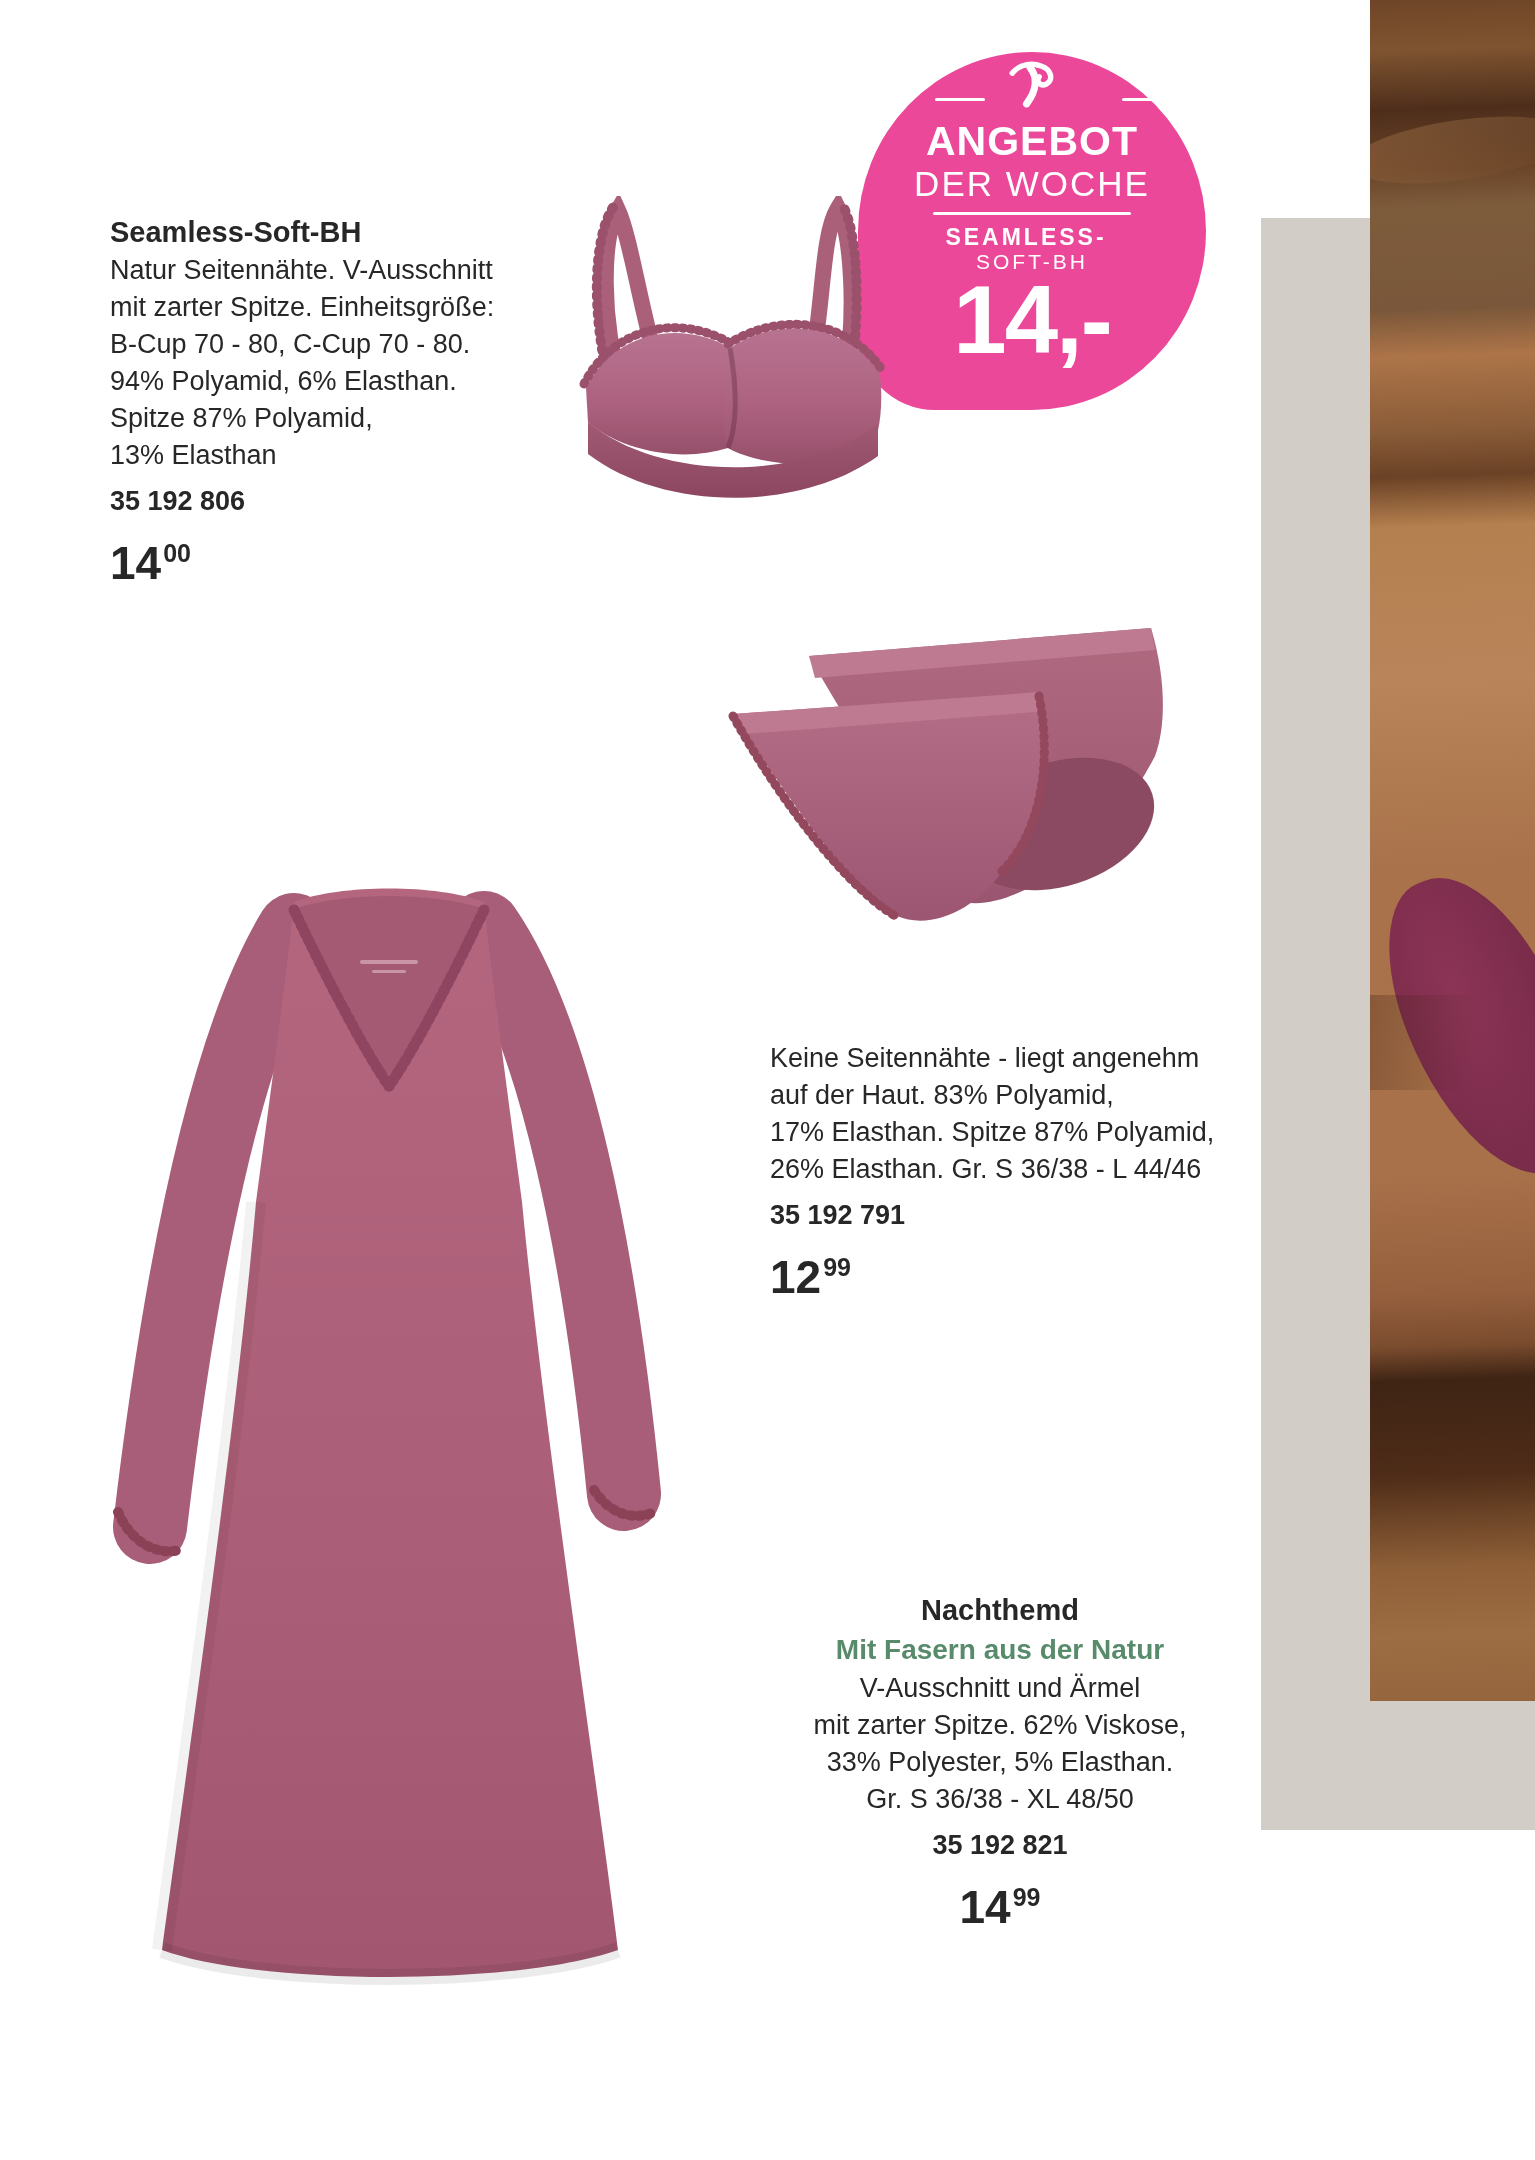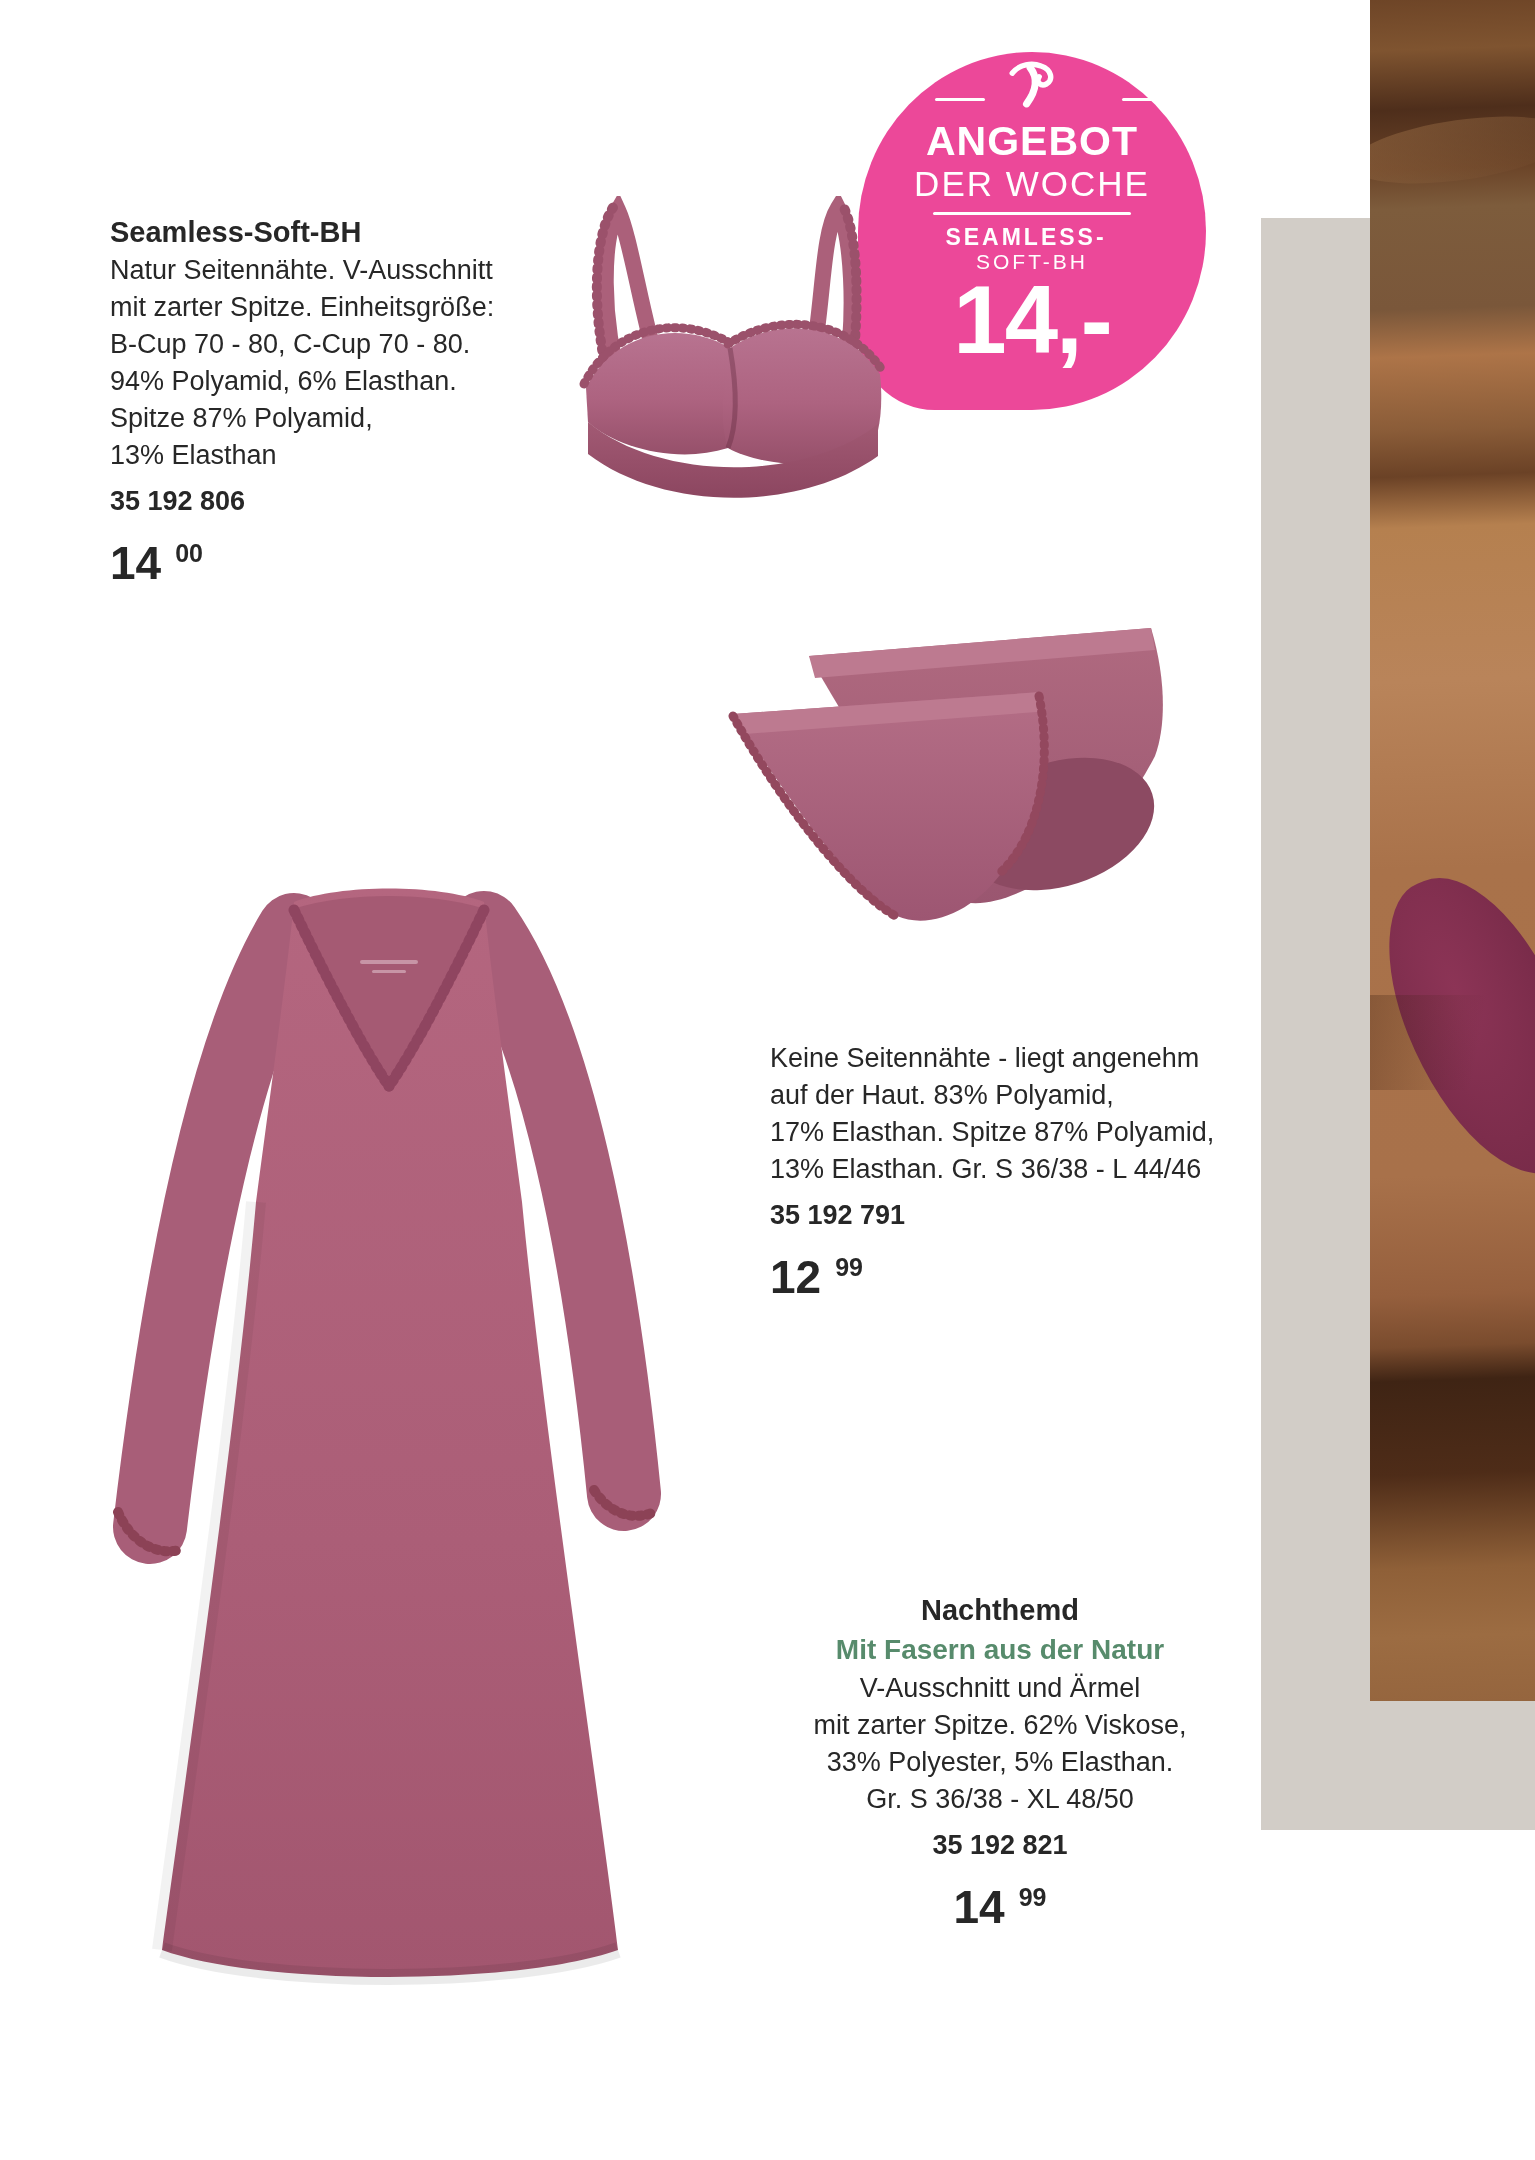--- a/index.html
+++ b/index.html
@@ -60,21 +60,21 @@
   .art-slips{left:703px;top:616px;}
   .art-gown{left:88px;top:872px;}
   
   .prod{position:absolute;z-index:5;width:460px;}
   .prod .title{font-size:29px;font-weight:700;line-height:40px;}
   .prod .subtitle{font-size:28px;font-weight:700;line-height:40px;color:#578b6c;}
   .prod .desc div{font-size:27px;line-height:37px;}
   .prod .artno{font-size:27px;font-weight:700;line-height:37px;margin-top:9px;}
   .prod .price{margin-top:16px;font-weight:600;}
   .prod .price .euro{font-size:46px;}
-  .prod .price .cent{font-size:25px;position:relative;top:-17px;margin-left:14px;}
+  .prod .price .cent{font-size:25px;position:relative;top:-17px;margin-left:2px;}
   .blk1{left:110px;top:212px;}
   .blk2{left:770px;top:1040px;}
   .blk3{left:770px;top:1590px;text-align:center;}
 </style>
 </head>
 <body>
 
 <div class="beige-panel"></div>
 
 <div class="photo">
@@ -178,21 +178,21 @@
   <div class="price">
     <span class="euro">14</span><span class="cent">00</span>
   </div>
 </div>
 
 <div class="prod blk2">
   <div class="desc">
     <div>Keine Seitennähte - liegt angenehm</div>
     <div>auf der Haut. 83% Polyamid,</div>
     <div>17% Elasthan. Spitze 87% Polyamid,</div>
-    <div>13% Elasthan. Gr. S 36/38 - L 44/46</div>
+    <div>26% Elasthan. Gr. S 36/38 - L 44/46</div>
   </div>
   <div class="artno">35 192 791</div>
   <div class="price">
     <span class="euro">12</span><span class="cent">99</span>
   </div>
 </div>
 
 <div class="prod blk3">
   <div class="title">Nachthemd</div>
   <div class="subtitle">Mit Fasern aus der Natur</div>

